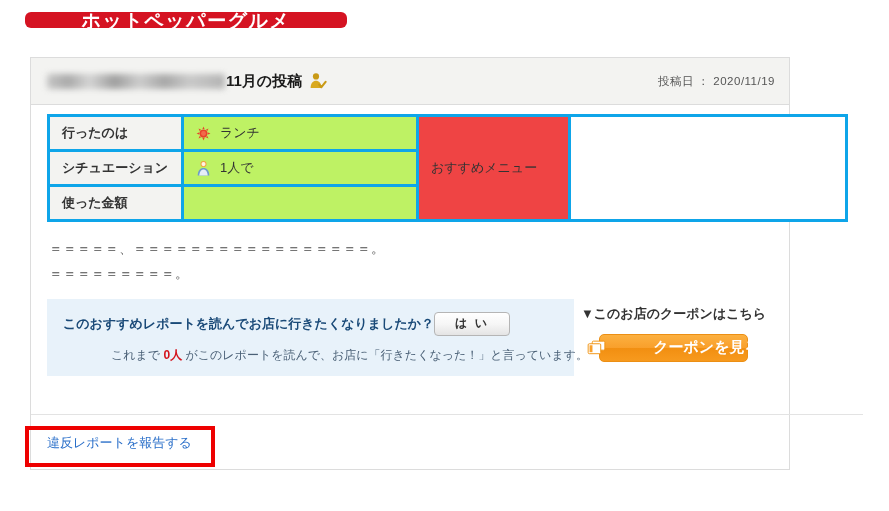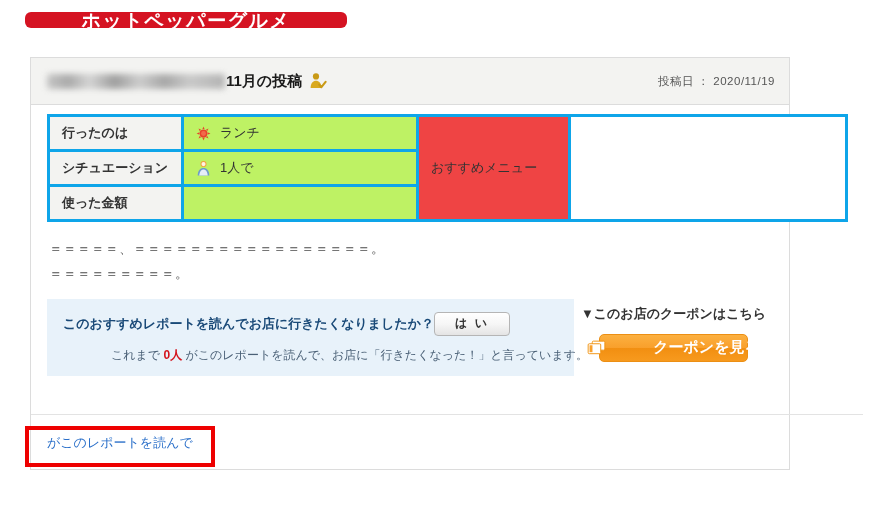--- a/index.html
+++ b/index.html
@@ -454,18 +454,18 @@
             <rect x="1.1" y="4" width="13.4" height="10.6" rx="1.2" fill="#ffffff" stroke="#f0920f" stroke-width="1"></rect>
             <rect x="2.6" y="5.6" width="3.1" height="7.4" fill="#f9a02c"></rect>
           </svg>
         </span>
         <span class="coupon-button-label">クーポンを見る</span>
       </div>
     </div>
   </div>
 
   <div class="report-row">
-    <a class="report-link" href="#">がこのレポートを読んで</a>
+    <a class="report-link" href="#">違反レポートを報告する</a>
   </div>
 
 </div>
 
 <div class="annotation-box"></div>
 
 </body></html>

